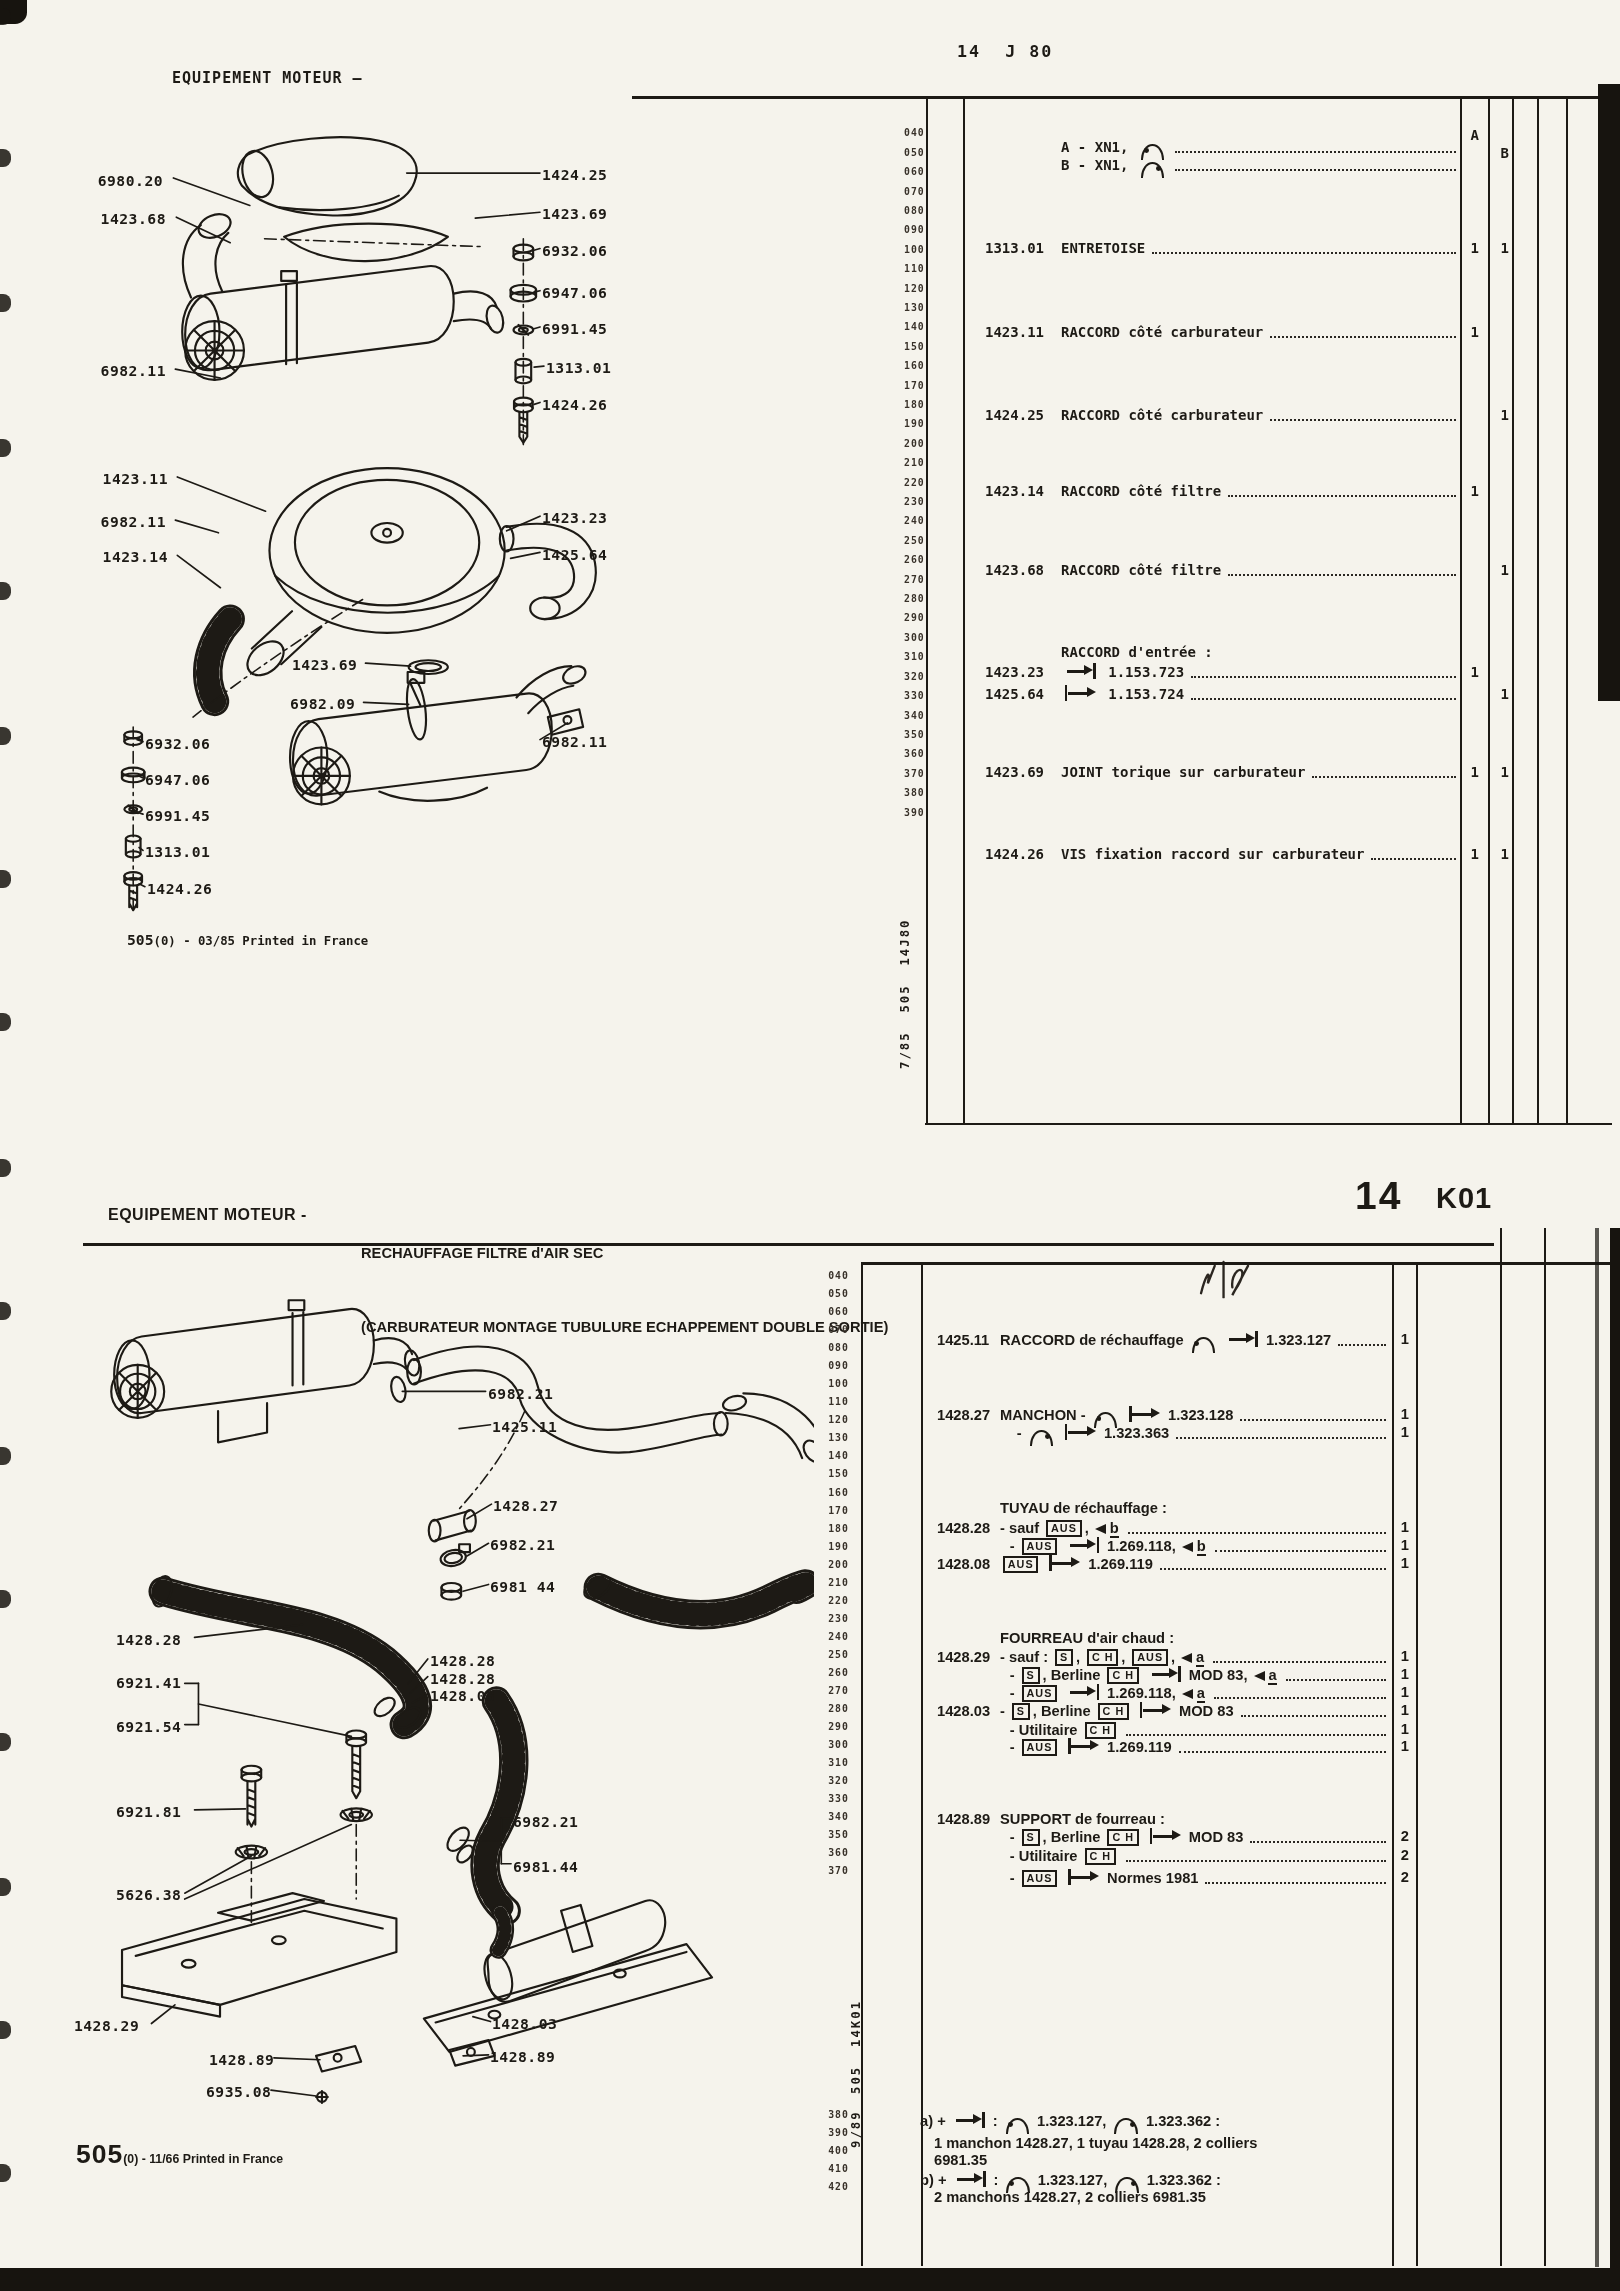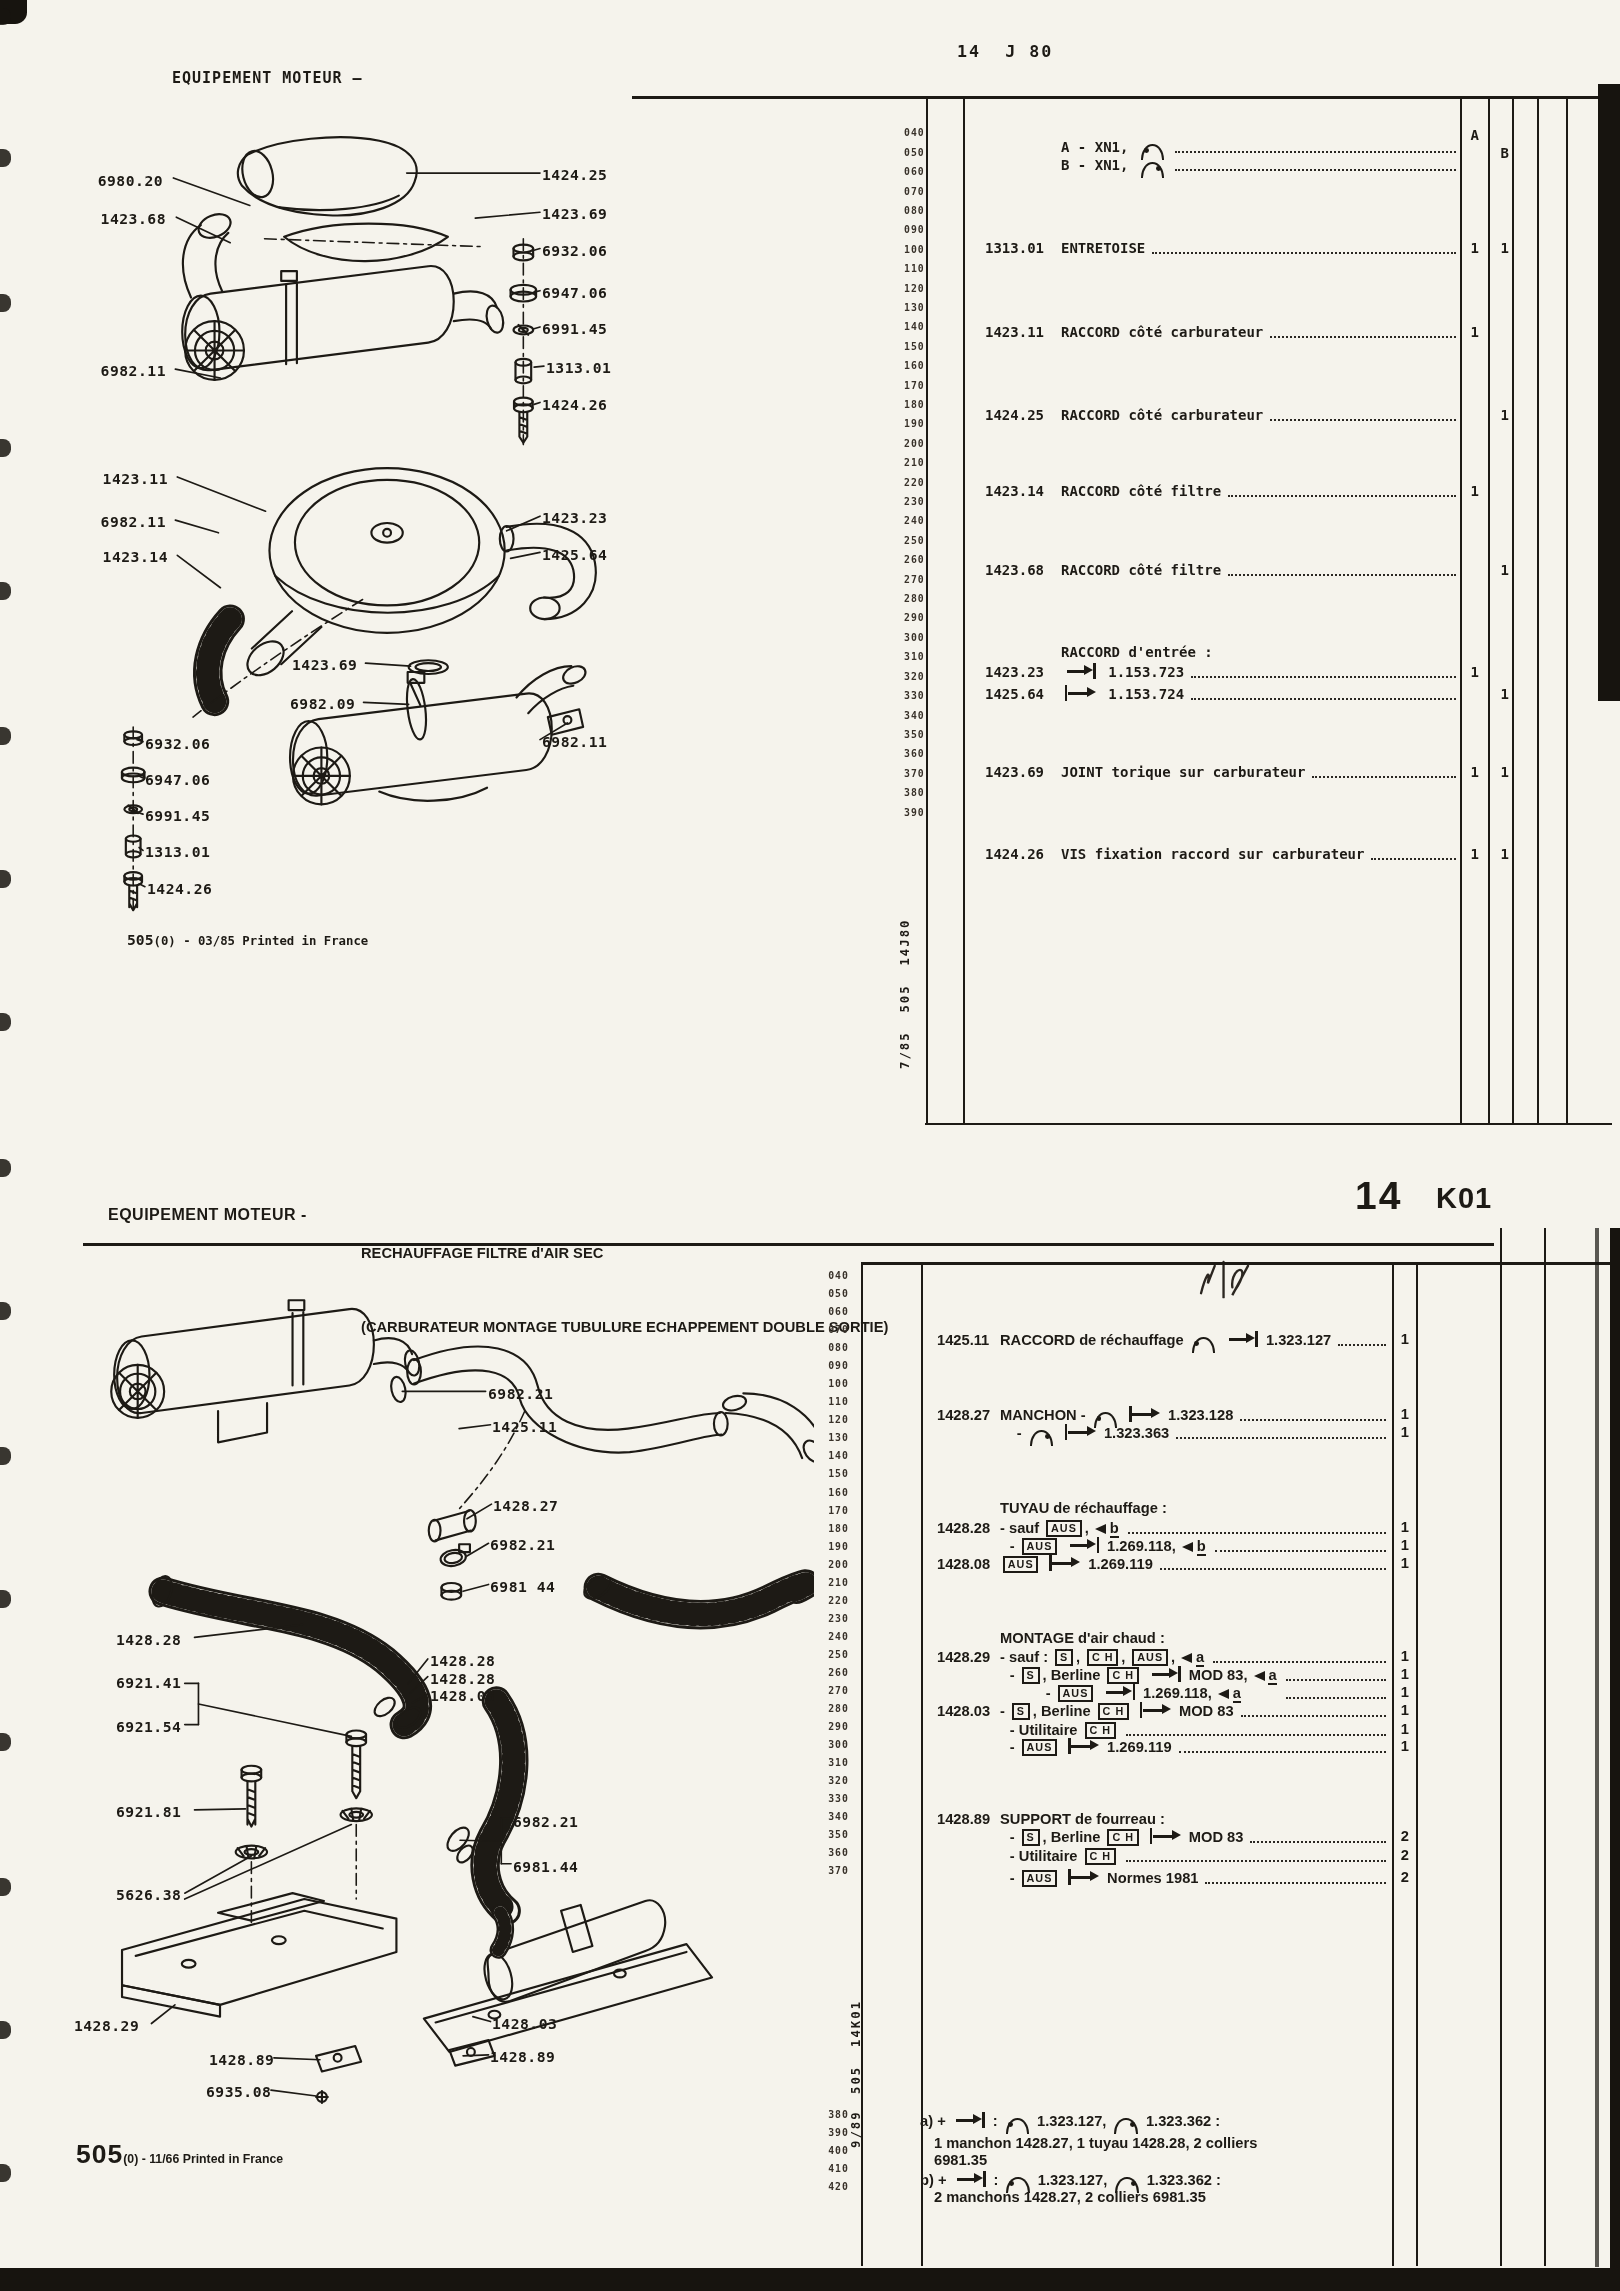--- a/index.html
+++ b/index.html
@@ -468,26 +468,26 @@
       <div class="q" style="left: 578px; top: 181px;">1</div>
       <div class="row" style="top: 199px;"><span class="num"></span><span class="tx" style="margin-left: 16.7px;">- <span class="arc ar"></span> <span class="arr fb2"><i class="sh"></i><i class="hd"></i><i class="br"></i></span> 1.323.363</span><span class="dt"></span></div>
       <div class="q" style="left: 578px; top: 199px;">1</div>
       <div class="row hd" style="top: 274px;"><span class="num"></span><span class="tx">TUYAU de réchauffage :</span></div>
       <div class="row" style="top: 294px;"><span class="num">1428.28</span><span class="tx">- sauf <span class="bx">AUS</span>, <span class="flag"><i class="tri"></i><span class="fl">b</span></span></span><span class="dt"></span></div>
       <div class="q" style="left: 578px; top: 294px;">1</div>
       <div class="row" style="top: 312px;"><span class="num"></span><span class="tx" style="margin-left: 9.8px;">- <span class="bx">AUS</span> <span class="arr tb"><i class="sh"></i><i class="hd"></i><i class="br"></i></span> 1.269.118, <span class="flag"><i class="tri"></i><span class="fl">b</span></span></span><span class="dt"></span></div>
       <div class="q" style="left: 578px; top: 312px;">1</div>
       <div class="row" style="top: 330px;"><span class="num">1428.08</span><span class="tx"><span class="bx">AUS</span> <span class="arr fb2"><i class="sh"></i><i class="hd"></i><i class="br"></i></span> 1.269.119</span><span class="dt"></span></div>
       <div class="q" style="left: 578px; top: 330px;">1</div>
-      <div class="row hd" style="top: 404px;"><span class="num"></span><span class="tx">MONTAGE d'air chaud :</span></div>
+      <div class="row hd" style="top: 404px;"><span class="num"></span><span class="tx">FOURREAU d'air chaud :</span></div>
       <div class="row" style="top: 423px;"><span class="num">1428.29</span><span class="tx">- sauf : <span class="bx">S</span>, <span class="bx">C H</span>, <span class="bx">AUS</span>, <span class="flag"><i class="tri"></i><span class="fl">a</span></span></span><span class="dt"></span></div>
       <div class="q" style="left: 578px; top: 423px;">1</div>
       <div class="row" style="top: 441px;"><span class="num"></span><span class="tx" style="margin-left: 9.8px;">- <span class="bx">S</span>, Berline <span class="bx">C H</span> <span class="arr tb"><i class="sh"></i><i class="hd"></i><i class="br"></i></span> MOD 83, <span class="flag"><i class="tri"></i><span class="fl">a</span></span></span><span class="dt"></span></div>
       <div class="q" style="left: 578px; top: 441px;">1</div>
-      <div class="row" style="top: 459px; gap: 36px;"><span class="num"></span><span class="tx" style="margin-left: 9.8px;">- <span class="bx">AUS</span> <span class="arr tb"><i class="sh"></i><i class="hd"></i><i class="br"></i></span> 1.269.118, <span class="flag"><i class="tri"></i><span class="fl">a</span></span></span><span class="dt"></span></div>
+      <div class="row" style="top: 459px;"><span class="num"></span><span class="tx" style="margin-left: 9.8px;">- <span class="bx">AUS</span> <span class="arr tb"><i class="sh"></i><i class="hd"></i><i class="br"></i></span> 1.269.118, <span class="flag"><i class="tri"></i><span class="fl">a</span></span></span><span class="dt"></span></div>
       <div class="q" style="left: 578px; top: 459px;">1</div>
       <div class="row" style="top: 477px;"><span class="num">1428.03</span><span class="tx">- <span class="bx">S</span>, Berline <span class="bx">C H</span> <span class="arr fb2"><i class="sh"></i><i class="hd"></i><i class="br"></i></span> MOD 83</span><span class="dt"></span></div>
       <div class="q" style="left: 578px; top: 477px;">1</div>
       <div class="row" style="top: 496px;"><span class="num"></span><span class="tx" style="margin-left: 9.8px;">- Utilitaire <span class="bx">C H</span></span><span class="dt"></span></div>
       <div class="q" style="left: 578px; top: 496px;">1</div>
       <div class="row" style="top: 513px;"><span class="num"></span><span class="tx" style="margin-left: 9.8px;">- <span class="bx">AUS</span> <span class="arr fb2"><i class="sh"></i><i class="hd"></i><i class="br"></i></span> 1.269.119</span><span class="dt"></span></div>
       <div class="q" style="left: 578px; top: 513px;">1</div>
       <div class="row hd" style="top: 585px;"><span class="num">1428.89</span><span class="tx">SUPPORT de fourreau :</span></div>
       <div class="row" style="top: 603px;"><span class="num"></span><span class="tx" style="margin-left: 9.8px;">- <span class="bx">S</span>, Berline <span class="bx">C H</span> <span class="arr fb2"><i class="sh"></i><i class="hd"></i><i class="br"></i></span> MOD 83</span><span class="dt"></span></div>
       <div class="q" style="left: 578px; top: 603px;">2</div>

